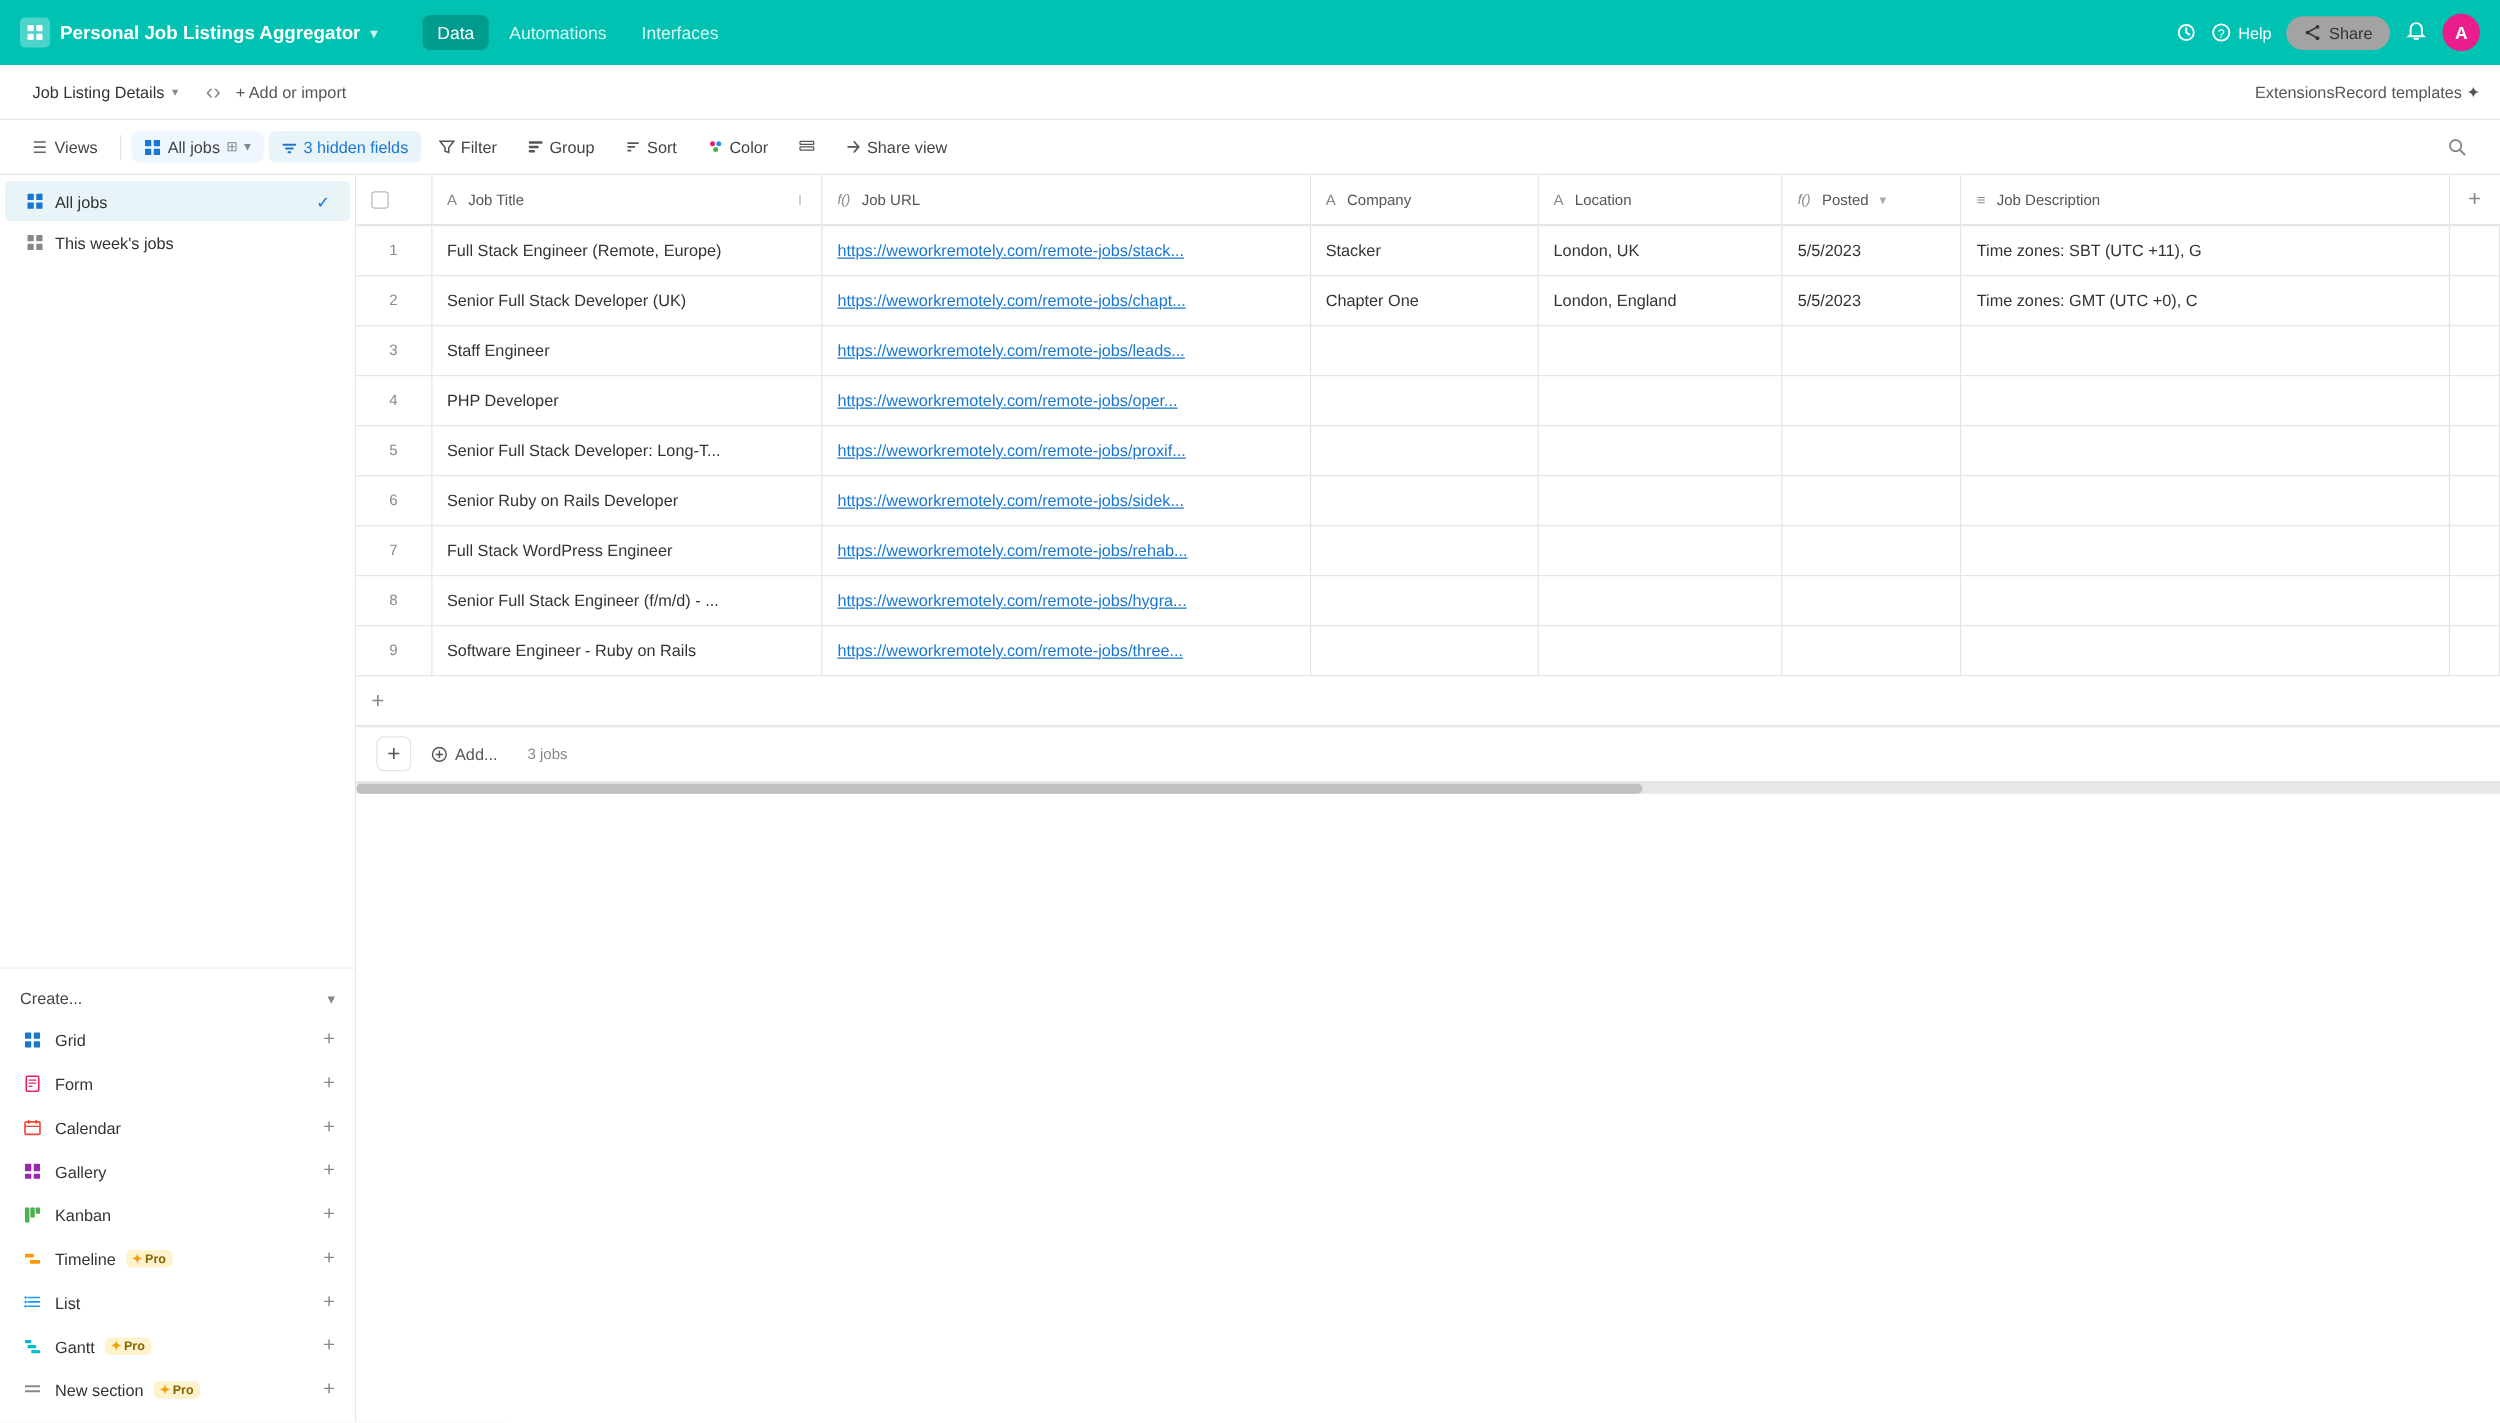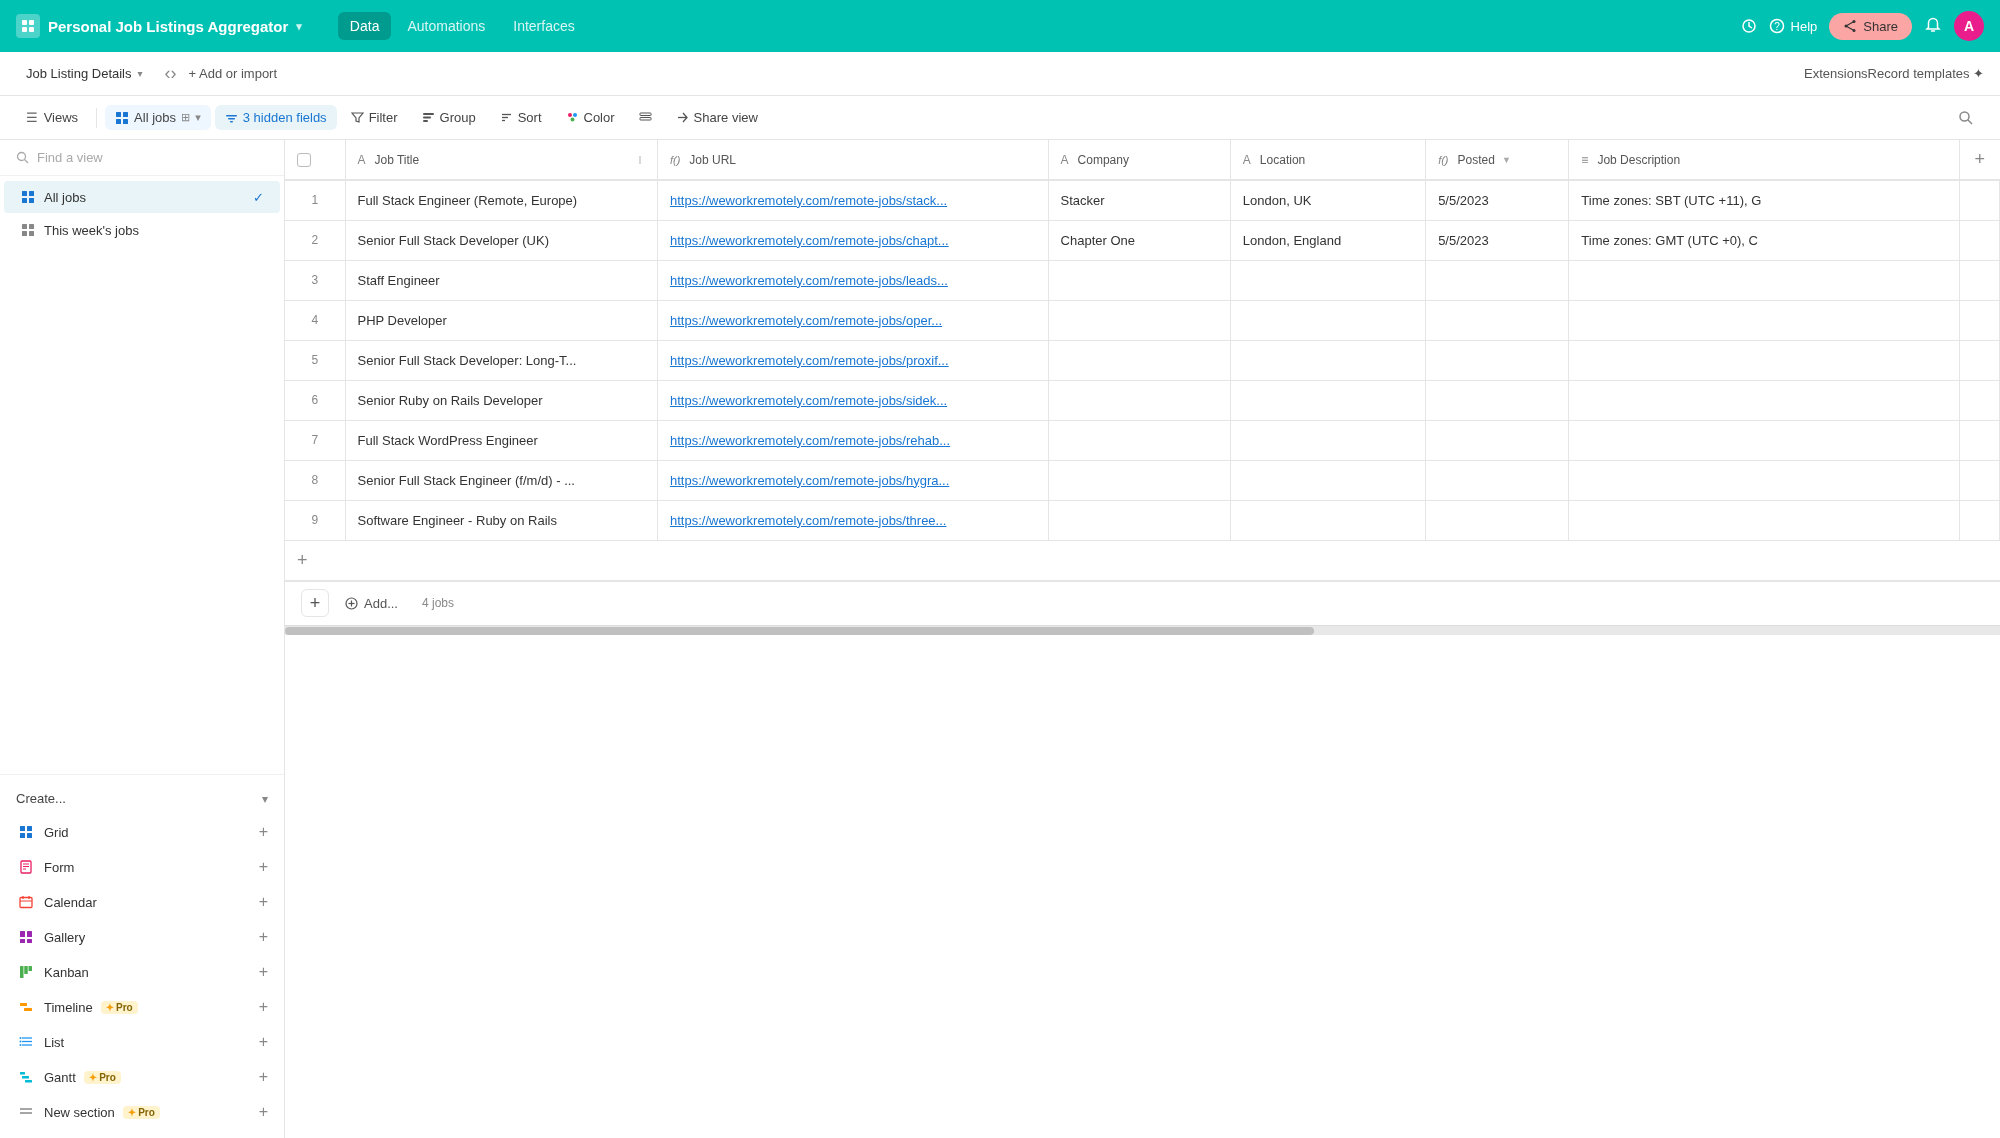--- a/index.html
+++ b/index.html
@@ -16,21 +16,21 @@
     }
     .nav-logo { display: flex; align-items: center; gap: 8px; color: white; font-weight: 700; font-size: 15px; }
     .nav-logo-icon { width: 24px; height: 24px; background: rgba(255,255,255,0.3); border-radius: 4px; display: flex; align-items: center; justify-content: center; }
     .nav-arrow { color: rgba(255,255,255,0.8); font-size: 11px; }
     .nav-tabs { display: flex; align-items: center; gap: 4px; margin-left: 8px; }
     .nav-tab { color: rgba(255,255,255,0.85); padding: 6px 12px; border-radius: 6px; cursor: pointer; font-size: 14px; }
     .nav-tab.active { background: rgba(0,0,0,0.2); color: white; font-weight: 500; }
     .nav-spacer { flex: 1; }
     .nav-right { display: flex; align-items: center; gap: 12px; }
     .nav-btn { display: flex; align-items: center; gap: 6px; color: white; font-size: 13px; cursor: pointer; }
-    .share-btn { background: #fca5a5; color: #333; padding: 6px 14px; border-radius: 20px; font-size: 13px; font-weight: 500; display: flex; align-items: center; gap: 6px; cursor: pointer; }
+    .share-btn { background: #a3a3a3; color: #333; padding: 6px 14px; border-radius: 20px; font-size: 13px; font-weight: 500; display: flex; align-items: center; gap: 6px; cursor: pointer; }
     .avatar { width: 30px; height: 30px; border-radius: 50%; background: #e91e8c; display: flex; align-items: center; justify-content: center; color: white; font-weight: 600; font-size: 14px; }
 
     
     .sub-nav {
       background: white;
       height: 44px;
       display: flex;
       align-items: center;
       padding: 0 16px;
       border-bottom: 1px solid #e5e5e5;
@@ -257,29 +257,20 @@
     <svg width="16" height="16" viewBox="0 0 16 16" fill="none">
         <circle cx="6.5" cy="6.5" r="4.5" stroke="#888" stroke-width="1.5"></circle>
         <line x1="10" y1="10" x2="14" y2="14" stroke="#888" stroke-width="1.5"></line>
       </svg>
   </div>
 </div>
 
 <div class="main-layout">
 
   <div class="sidebar">
-    <div class="sidebar-search">
-      <div class="sidebar-search-inner">
-        <svg width="13" height="13" viewBox="0 0 13 13" fill="none">
-            <circle cx="5.5" cy="5.5" r="4" stroke="#aaa" stroke-width="1.3"></circle>
-            <line x1="8.5" y1="8.5" x2="12" y2="12" stroke="#aaa" stroke-width="1.3"></line>
-          </svg>
-        <span style="color:#aaa;">Find a view</span>
-      </div>
-    </div>
 
     <div class="sidebar-section">
       <div class="sidebar-item active">
         <div class="sidebar-item-icon">
           <svg width="14" height="14" viewBox="0 0 14 14" fill="none">
               <rect x="1" y="1" width="5" height="5" rx="0.5" fill="#1976d2"></rect>
               <rect x="8" y="1" width="5" height="5" rx="0.5" fill="#1976d2"></rect>
               <rect x="1" y="8" width="5" height="5" rx="0.5" fill="#1976d2"></rect>
               <rect x="8" y="8" width="5" height="5" rx="0.5" fill="#1976d2"></rect>
             </svg>
@@ -584,20 +575,20 @@
     <div class="grid-footer">
       <div class="footer-add-btn">+</div>
       <div class="footer-add-record">
         <svg width="13" height="13" viewBox="0 0 13 13" fill="none">
             <circle cx="6.5" cy="6.5" r="5.5" stroke="#555" stroke-width="1.2" fill="none"></circle>
             <line x1="6.5" y1="3.5" x2="6.5" y2="9.5" stroke="#555" stroke-width="1.2"></line>
             <line x1="3.5" y1="6.5" x2="9.5" y2="6.5" stroke="#555" stroke-width="1.2"></line>
           </svg>
         <span>Add...</span>
       </div>
-      <span class="footer-count">4 jobs</span>
+      <span class="footer-count">3 jobs</span>
     </div>
 
     <div style="height:10px;background:#e8e8e8;border-top:1px solid #ddd;">
       <div style="width:60%;height:8px;background:#c0c0c0;border-radius:4px;margin:1px 0 0 0;"></div>
     </div>
   </div>
 </div>
 
 </body></html>

